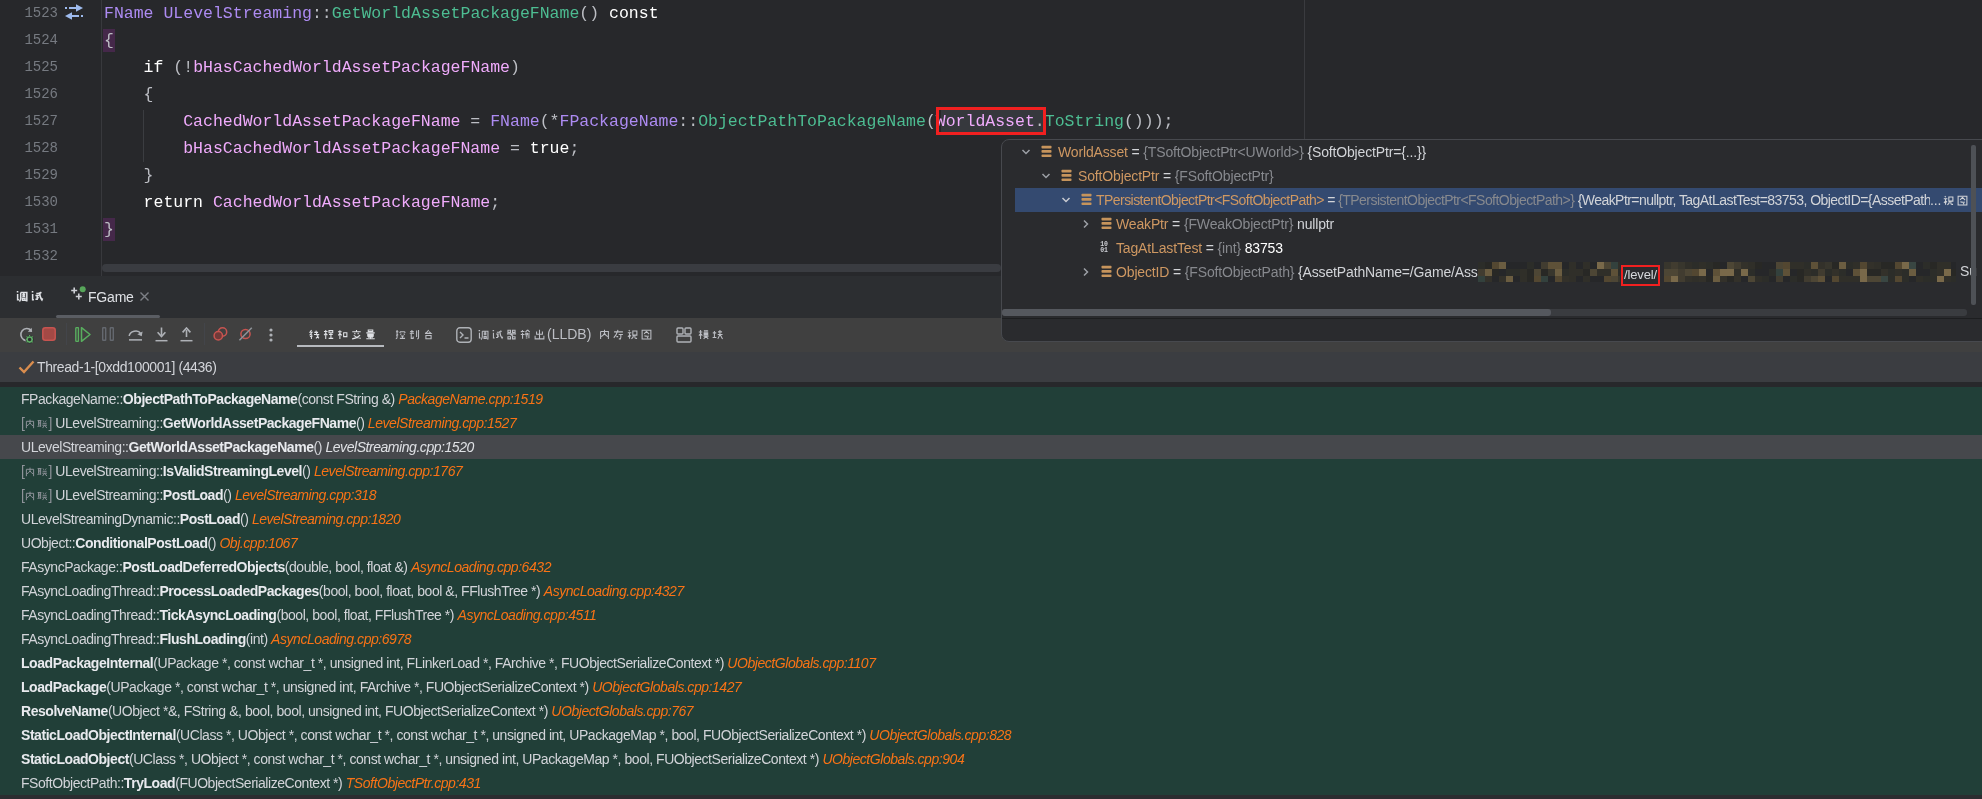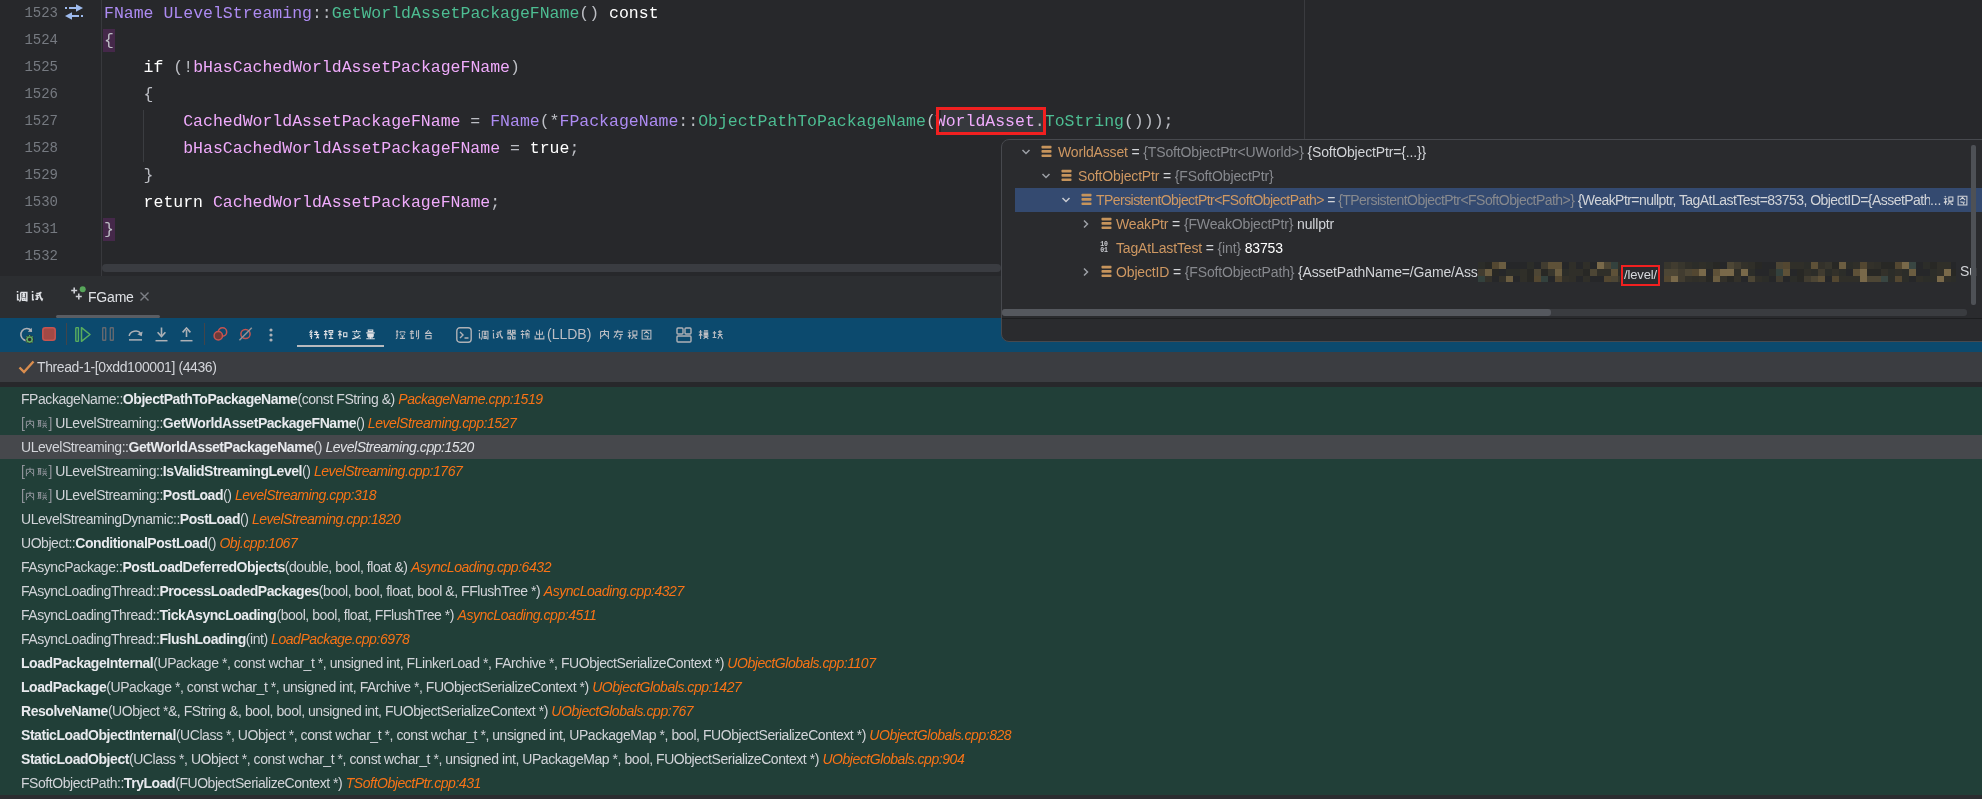--- a/index.html
+++ b/index.html
@@ -9,21 +9,21 @@
 .ln{position:absolute;left:0;width:58px;text-align:right;color:#767a81;font-size:14px}
 .cl{position:absolute;left:104px}
 .kw{color:#ffffff}.ty{color:#ad8bf2}.fn{color:#4dbd92}.fl{color:#f0abfc}.pn{color:#bcbec4}
 .gutline{position:absolute;left:101px;top:0;width:1px;height:276px;background:#38393d}
 .vline{position:absolute;left:1304px;top:0;width:1px;height:139px;background:#3a3b3f}
 .bracehl{position:absolute;width:12px;height:23px;background:#45284a}
 .indguide{position:absolute;left:143px;top:110px;width:1px;height:52px;background:#3b3d41}
 #hsb-ed{position:absolute;left:102px;top:264px;width:899px;height:8px;background:#3a3c41;border-radius:4px}
 
 #header{position:absolute;left:0;top:276px;width:1982px;height:42px;background:#2c2e31}
-#toolbar{position:absolute;left:0;top:318px;width:1982px;height:34px;background:#0c4a6e}
+#toolbar{position:absolute;left:0;top:318px;width:1982px;height:34px;background:#404040}
 #threadrow{position:absolute;left:0;top:352px;width:1982px;height:30px;background:#3b3d41;color:#d3d5da;font-size:14px;letter-spacing:-0.4px;line-height:30px}
 #gap1{position:absolute;left:0;top:382px;width:1982px;height:5px;background:#27282b}
 
 #stack{position:absolute;left:0;top:387px;width:1982px;height:408px;background:#213f38;font-size:14px;letter-spacing:-0.45px;color:#d2d4d9}
 .srow{position:absolute;left:0;width:1982px;height:24px;line-height:24px;padding-left:21px;white-space:pre}
 .srow b{color:#e8eaee;font-weight:bold}
 .fref{font-style:italic;color:#f97316}
 .inl{color:#8f939a}
 .selref{color:#dfe1e5}
 #selrow{position:absolute;left:0;top:48px;width:1982px;height:24px;background:#46484c}
@@ -341,21 +341,21 @@
   <div class="srow" style="top:96px"><span class="inl">[<svg class="cj" width="12" height="12" viewBox="0 0 16 16">
             <use href="#c-nei"></use>
           </svg><svg class="cj" width="12" height="12" viewBox="0 0 16 16">
             <use href="#c-lian"></use>
           </svg>] </span>ULevelStreaming::<b>PostLoad</b>() <span class="fref">LevelStreaming.cpp:318</span></div>
   <div class="srow" style="top:120px">ULevelStreamingDynamic::<b>PostLoad</b>() <span class="fref">LevelStreaming.cpp:1820</span></div>
   <div class="srow" style="top:144px">UObject::<b>ConditionalPostLoad</b>() <span class="fref">Obj.cpp:1067</span></div>
   <div class="srow" style="top:168px">FAsyncPackage::<b>PostLoadDeferredObjects</b>(double, bool, float &amp;) <span class="fref">AsyncLoading.cpp:6432</span></div>
   <div class="srow" style="top:192px">FAsyncLoadingThread::<b>ProcessLoadedPackages</b>(bool, bool, float, bool &amp;, FFlushTree *) <span class="fref">AsyncLoading.cpp:4327</span></div>
   <div class="srow" style="top:216px">FAsyncLoadingThread::<b>TickAsyncLoading</b>(bool, bool, float, FFlushTree *) <span class="fref">AsyncLoading.cpp:4511</span></div>
-  <div class="srow" style="top:240px">FAsyncLoadingThread::<b>FlushLoading</b>(int) <span class="fref">LoadPackage.cpp:6978</span></div>
+  <div class="srow" style="top:240px">FAsyncLoadingThread::<b>FlushLoading</b>(int) <span class="fref">AsyncLoading.cpp:6978</span></div>
   <div class="srow" style="top:264px"><b>LoadPackageInternal</b>(UPackage *, const wchar_t *, unsigned int, FLinkerLoad *, FArchive *, FUObjectSerializeContext *) <span class="fref">UObjectGlobals.cpp:1107</span></div>
   <div class="srow" style="top:288px"><b>LoadPackage</b>(UPackage *, const wchar_t *, unsigned int, FArchive *, FUObjectSerializeContext *) <span class="fref">UObjectGlobals.cpp:1427</span></div>
   <div class="srow" style="top:312px"><b>ResolveName</b>(UObject *&amp;, FString &amp;, bool, bool, unsigned int, FUObjectSerializeContext *) <span class="fref">UObjectGlobals.cpp:767</span></div>
   <div class="srow" style="top:336px"><b>StaticLoadObjectInternal</b>(UClass *, UObject *, const wchar_t *, const wchar_t *, unsigned int, UPackageMap *, bool, FUObjectSerializeContext *) <span class="fref">UObjectGlobals.cpp:828</span></div>
   <div class="srow" style="top:360px"><b>StaticLoadObject</b>(UClass *, UObject *, const wchar_t *, const wchar_t *, unsigned int, UPackageMap *, bool, FUObjectSerializeContext *) <span class="fref">UObjectGlobals.cpp:904</span></div>
   <div class="srow" style="top:384px">FSoftObjectPath::<b>TryLoad</b>(FUObjectSerializeContext *) <span class="fref">TSoftObjectPtr.cpp:431</span></div>
 </div>
 <div id="bot"></div>
 
 <div id="popup">

